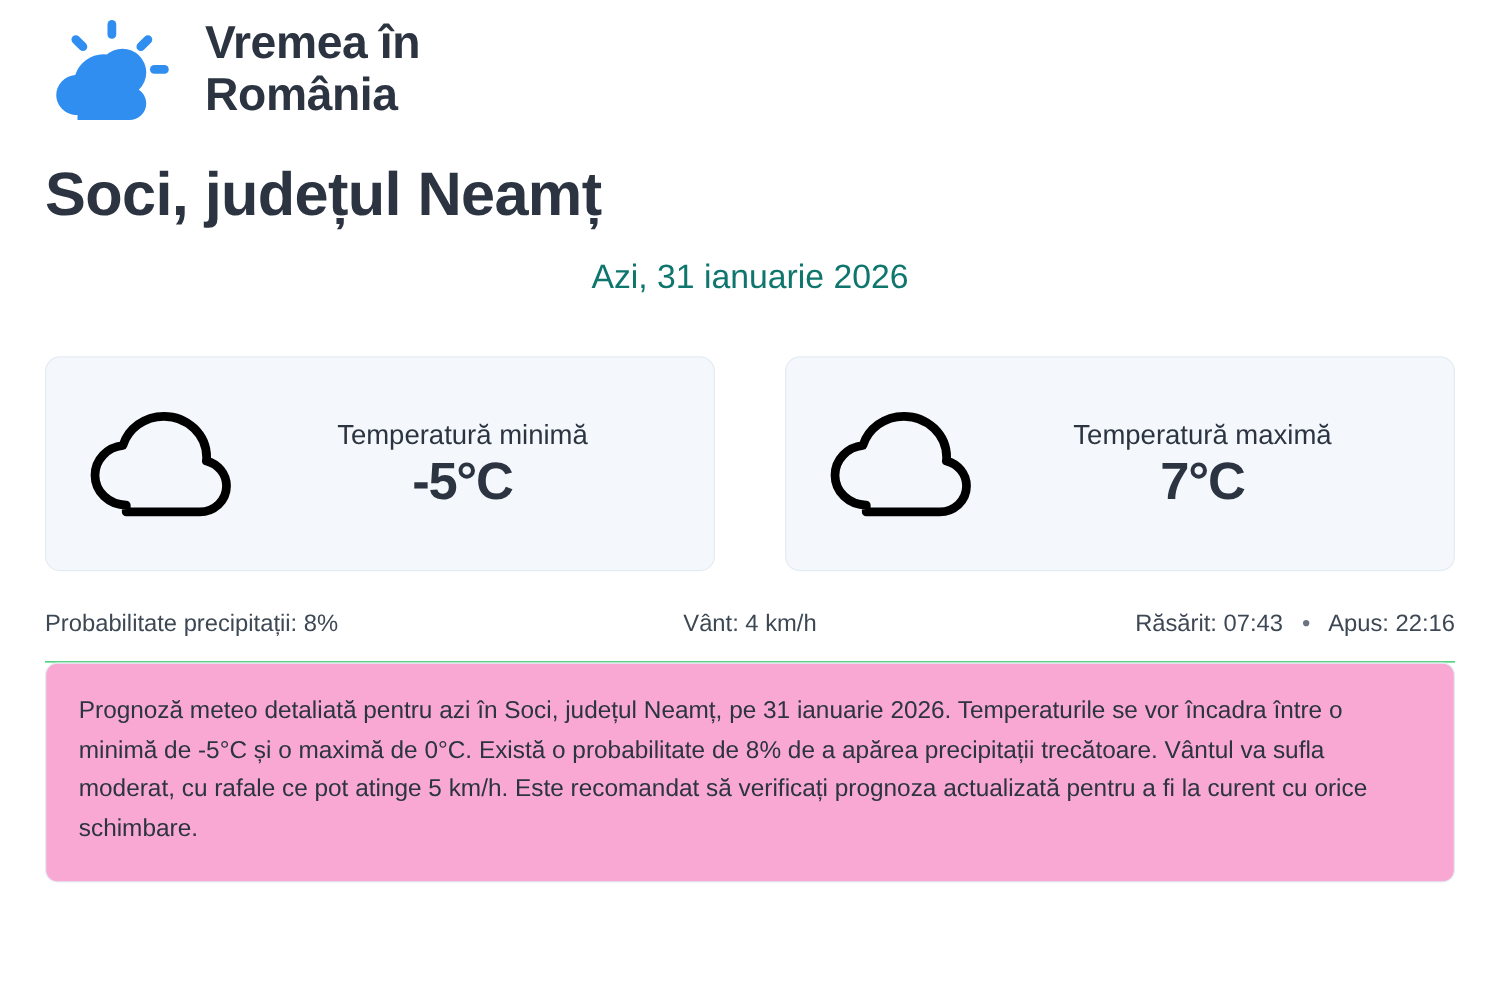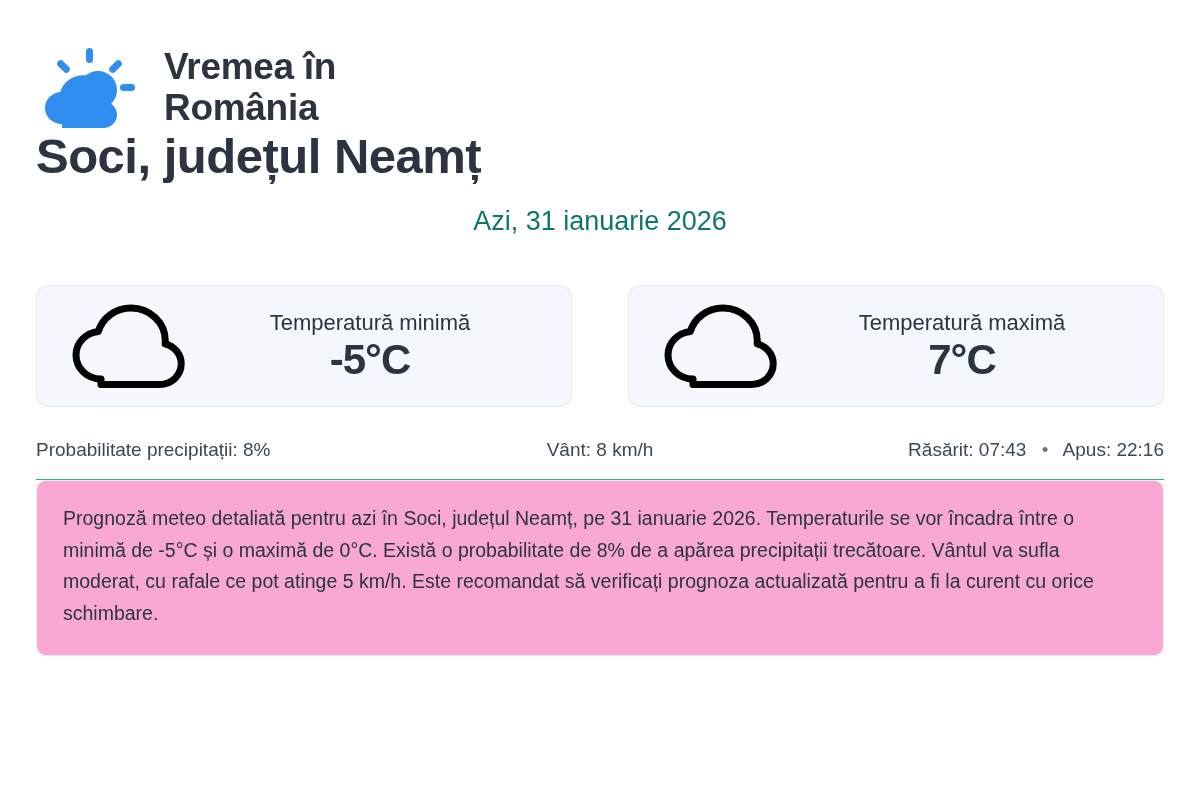--- a/index.html
+++ b/index.html
@@ -15,21 +15,21 @@
     position: relative;
     width: 1200px;
     height: 800px;
     box-sizing: border-box;
     padding: 0 36px;
   }
 
   
   .header {
     display: flex;
-    align-items: flex-start;
+    align-items: flex-end;
     gap: 20px;
     padding-top: 46px;
     height: 96px;
     box-sizing: border-box;
   }
   .logo-mark {
     width: 108px;
     height: 82px;
     flex: 0 0 auto;
     position: relative;
@@ -62,21 +62,21 @@
   .cards {
     display: flex;
     gap: 56px;
     margin-top: 48px;
   }
   .card {
     flex: 1 1 0;
     background: #f4f8fc;
     border: 1px solid #e3ebf3;
     border-radius: 12px;
-    height: 122px;
+    height: 172px;
     display: flex;
     align-items: center;
     padding: 0 28px;
     box-sizing: border-box;
   }
   .card-icon {
     width: 128px;
     height: 90px;
     flex: 0 0 auto;
   }
@@ -180,21 +180,21 @@
       <div class="card-body">
         <div class="card-label">Temperatură maximă</div>
         <div class="card-value">7°C</div>
       </div>
     </div>
 
   </div>
 
   <div class="stats">
     <div class="stat-left">Probabilitate precipitații: 8%</div>
-    <div class="stat-mid">Vânt: 8 km/h</div>
+    <div class="stat-mid">Vânt: 4 km/h</div>
     <div class="stat-right">
       <span>Răsărit: 07:43</span>
       <span class="stat-sep">•</span>
       <span>Apus: 22:16</span>
     </div>
   </div>
 
   <div class="description">Prognoză meteo detaliată pentru azi în Soci, județul Neamț, pe 31 ianuarie 2026. Temperaturile se vor încadra între o minimă de -5°C și o maximă de 0°C. Există o probabilitate de 8% de a apărea precipitații trecătoare. Vântul va sufla moderat, cu rafale ce pot atinge 5 km/h. Este recomandat să verificați prognoza actualizată pentru a fi la curent cu orice schimbare.</div>
 
 

